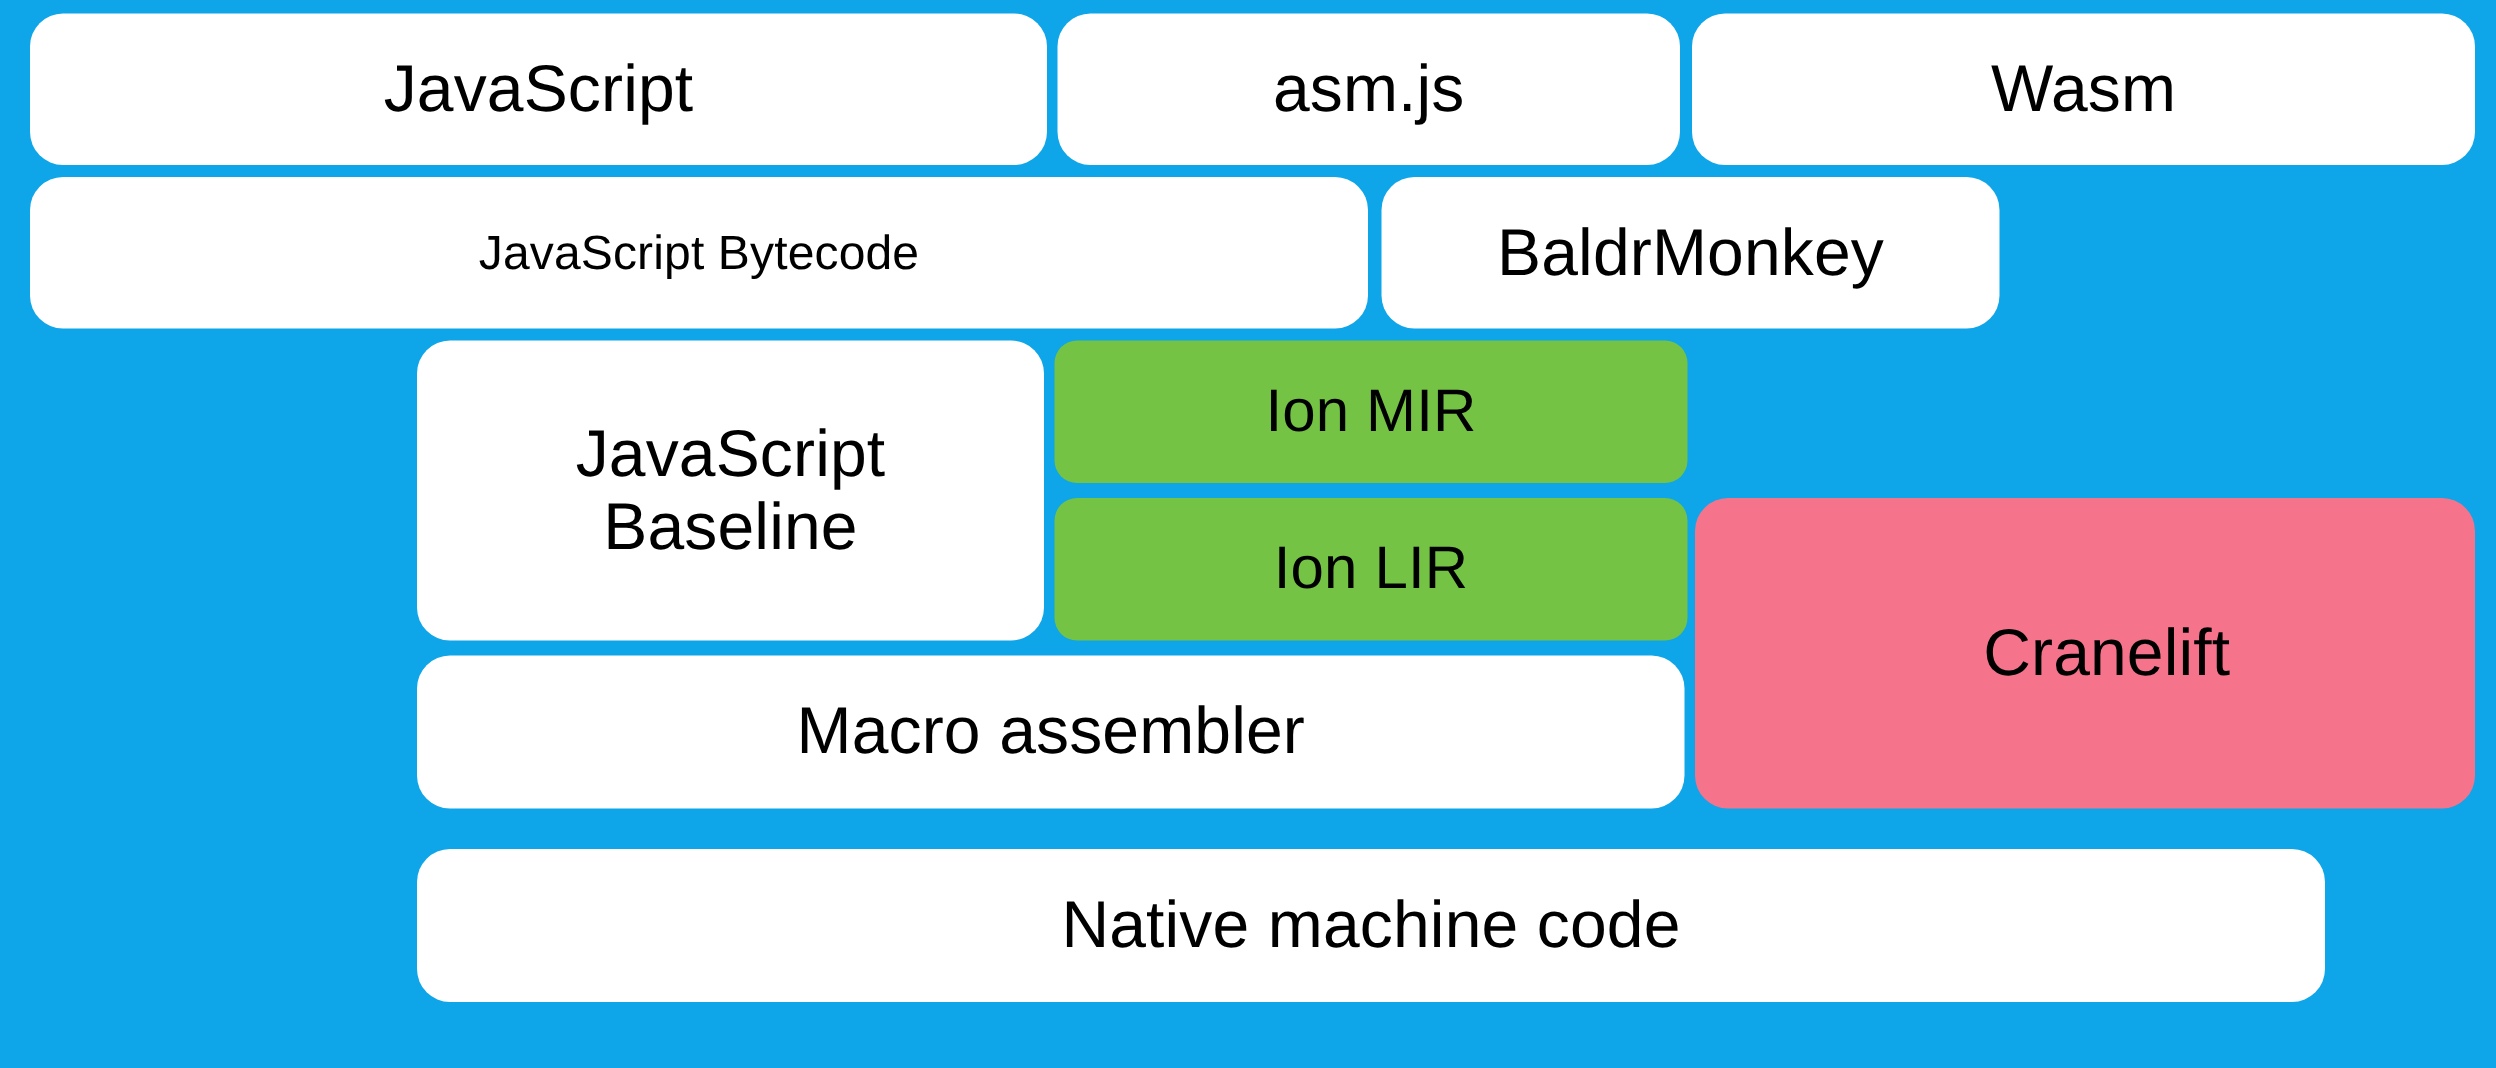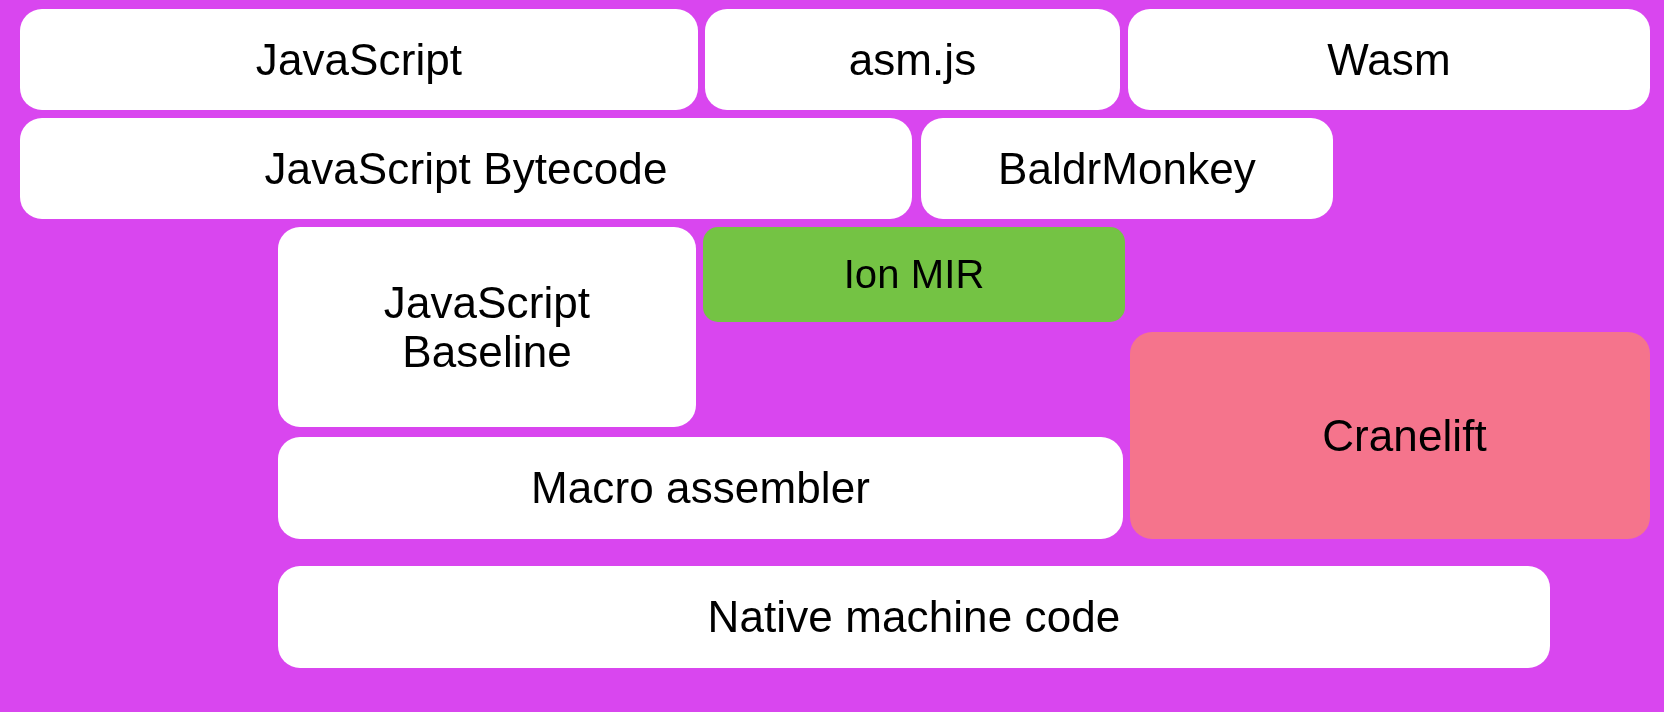--- a/index.html
+++ b/index.html
@@ -31,25 +31,26 @@
     user-select: none;
   }
   .fill-white { background: #ffffff; }
   .fill-gray  { background: #e9e9e9; }
   .fill-green { background: #74c344; border-radius: 15px; }
   .fill-pink  { background: #f5748c; padding-left: 29px; }
 </style>
 </head>
 <body>
 
-<div id="diagram" style="background: #d946ef;">
+<div id="diagram" style="background: #0ea5e9;">
     <div class="node fill-white" style="left: 20px; top: 9px; width: 678px; height: 101px; font-size: 44px;">JavaScript</div>
     <div class="node fill-white" style="left: 705px; top: 9px; width: 415px; height: 101px; font-size: 44px;">asm.js</div>
     <div class="node fill-white" style="left: 1128px; top: 9px; width: 522px; height: 101px; font-size: 44px;">Wasm</div>
-    <div class="node fill-white" style="left: 20px; top: 118px; width: 892px; height: 101px; font-size: 44px;">JavaScript Bytecode</div>
+    <div class="node fill-white" style="left: 20px; top: 118px; width: 892px; height: 101px; font-size: 32px;">JavaScript Bytecode</div>
     <div class="node fill-white" style="left: 921px; top: 118px; width: 412px; height: 101px; font-size: 44px;">BaldrMonkey</div>
     <div class="node fill-white" style="left: 278px; top: 227px; width: 418px; height: 200px; font-size: 44px;">JavaScript
 Baseline</div>
     <div class="node fill-green" style="left: 703px; top: 227px; width: 422px; height: 95px; font-size: 40px;">Ion MIR</div>
+    <div class="node fill-green" style="left: 703px; top: 332px; width: 422px; height: 95px; font-size: 40px;">Ion LIR</div>
     <div class="node fill-white" style="left: 278px; top: 437px; width: 845px; height: 102px; font-size: 44px;">Macro assembler</div>
     <div class="node fill-pink" style="left: 1130px; top: 332px; width: 520px; height: 207px; font-size: 44px;">Cranelift</div>
     <div class="node fill-white" style="left: 278px; top: 566px; width: 1272px; height: 102px; font-size: 44px;">Native machine code</div>
   </div>
 
 </body></html>

